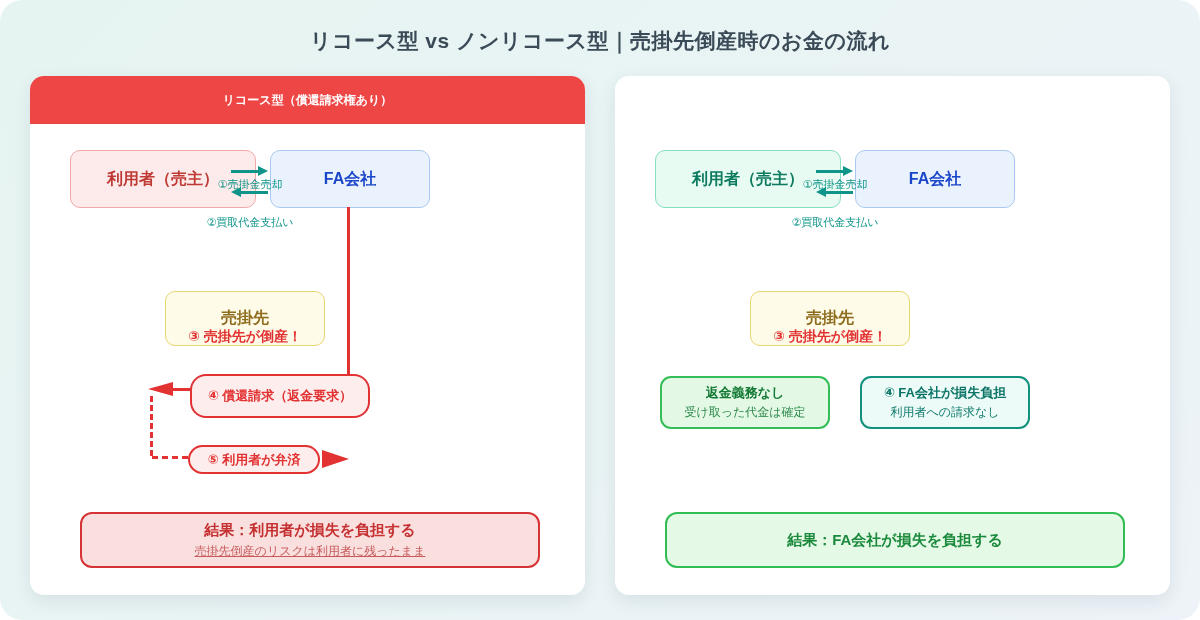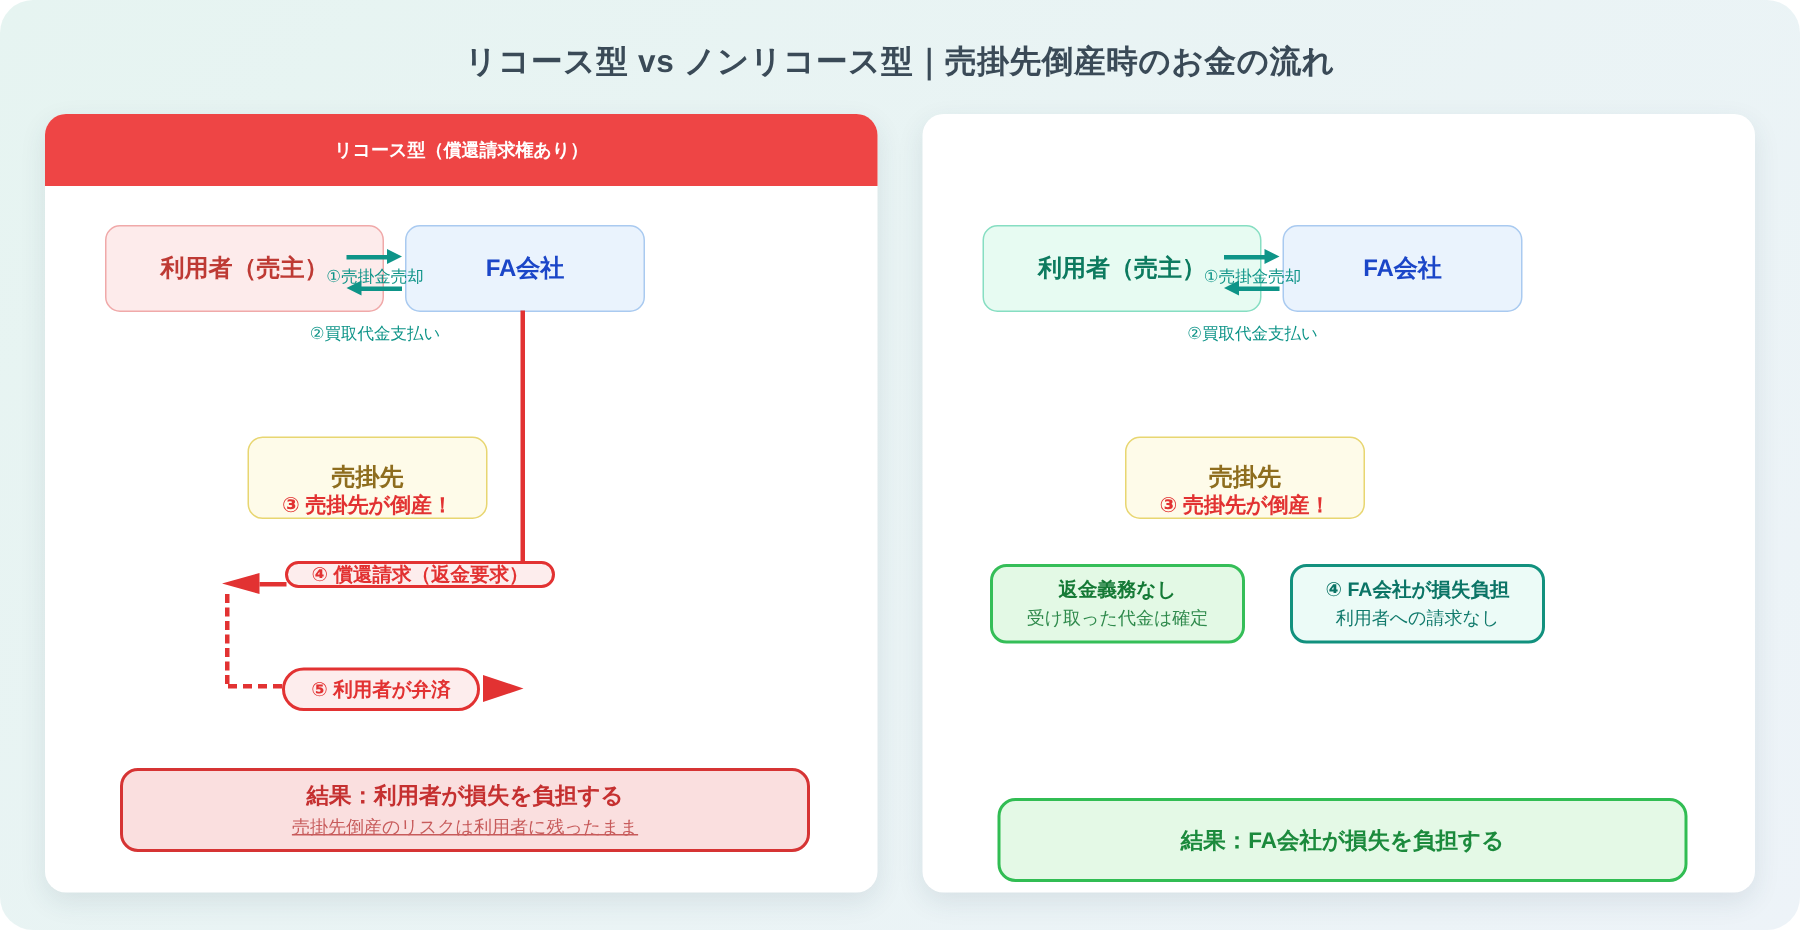--- a/index.html
+++ b/index.html
@@ -93,21 +93,21 @@
            background: var(--red, #E23232); }
   .step-box {
     position: absolute;
     background: var(--step-red-bg, #FDEDED);
     border: 2px solid var(--red, #E23232);
     color: var(--red, #E23232);
     font-weight: bold; font-size: 13px;
     display: flex; align-items: center; justify-content: center;
     border-radius: 16px; white-space: nowrap;
   }
-  .box4 { left: 160px; top: 298px; width: 180px; height: 18px; }
+  .box4 { left: 160px; top: 298px; width: 180px; height: 44px; }
   .box5 { left: 158px; top: 369px; width: 132px; height: 29px; }
   .arrow4-line { position: absolute; left: 143px; top: 312px; width: 18px; height: 3px;
                  background: var(--red, #E23232); }
   .arrow4-head { position: absolute; left: 118px; top: 306px; width: 0; height: 0;
                  border-top: 7px solid transparent; border-bottom: 7px solid transparent;
                  border-right: 25px solid var(--red, #E23232); }
   .dash-v { position: absolute; left: 120px; top: 320px; width: 0; height: 60px;
             border-left: 3px dashed var(--red, #E23232); }
   .dash-h { position: absolute; left: 122px; top: 380px; width: 36px; height: 0;
             border-top: 3px dashed var(--red, #E23232); }
@@ -131,21 +131,21 @@
   .ib2 .ib-title { color: var(--tealbox-title, #0B7466); }
   .ib2 .ib-sub   { color: var(--tealbox-sub, #117A6C); }
 
   .result {
     position: absolute; left: 50px; top: 436px; width: 460px; height: 56px;
     border-radius: 12px;
     display: flex; flex-direction: column; align-items: center; justify-content: center;
     gap: 3px; white-space: nowrap;
   }
   .panel.left  .result { background: var(--result-red-bg, #FADFDF);  border: 2px solid var(--result-red-border, #D63434); }
-  .panel.right .result { background: var(--result-green-bg, #E4F9E6); border: 2px solid var(--result-green-border, #31BD53); margin-top: 20px; }
+  .panel.right .result { background: var(--result-green-bg, #E4F9E6); border: 2px solid var(--result-green-border, #31BD53); }
   .r-title { font-size: 15px; font-weight: bold; }
   .r-sub   { font-size: 12px; }
   .panel.left  .r-title { color: var(--result-red-title, #C53030); }
   .panel.left  .r-sub   { color: var(--result-red-sub, #C75B5B); text-decoration: underline; }
   .panel.right .r-title { color: var(--result-green-title, #1B8A3C); }
   .panel.right .r-sub   { color: var(--result-green-sub, #2F9352); }
 </style>
 </head>
 <body>
 

